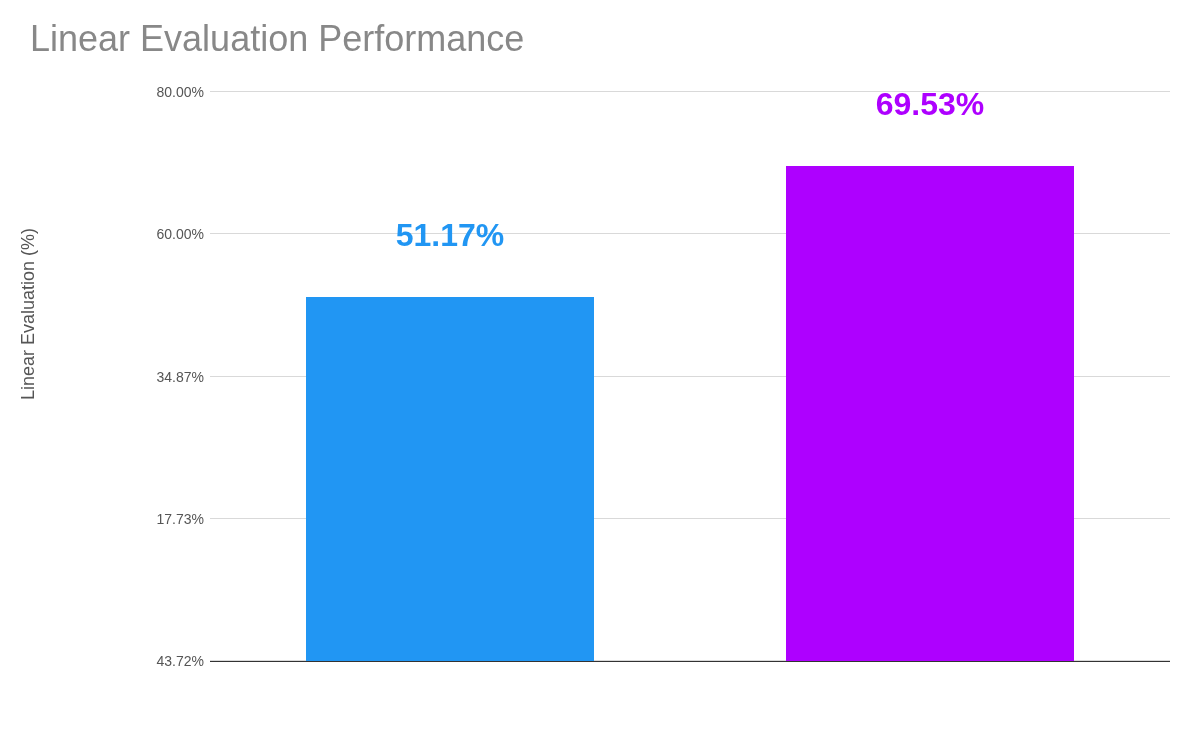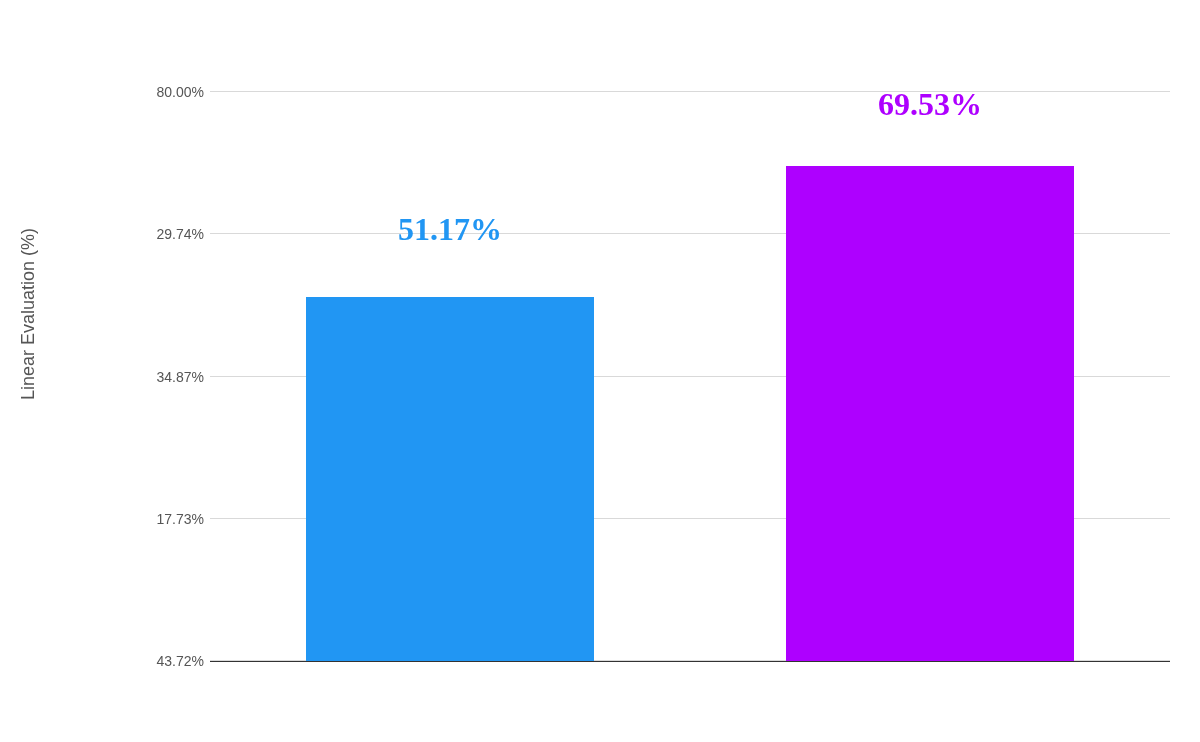--- a/index.html
+++ b/index.html
@@ -64,62 +64,62 @@
   }
   .bar.b0 { left: 96px;  background: #2196f3; } 
   .bar.b1 { left: 576px; background: #ae00ff; } 
   .data-label {
     position: absolute;
     width: 288px;
     text-align: center;
     font-size: 32px;
     font-weight: 700;
     transform: translateY(-100%);
-    font-family: Liberation Serif, serif;
   }
   .data-label.d0 { left: 96px;  color: #2196f3; }
   .data-label.d1 { left: 576px; color: #ae00ff; }
   .cat-label {
     position: absolute;
     top: 576px;   
     width: 288px;
     text-align: center;
     font-size: 24px;
     font-weight: 700;
     color: #000;
   }
   .cat-label.c0 { left: 96px; }
   .cat-label.c1 { left: 576px; }
 </style>
 </head>
 <body>
 
 <div class="chart-wrap">
 
+  <div class="title">Linear Evaluation Performance</div>
 
   <div class="ylabel">Linear Evaluation (%)</div>
 
   <div class="plot">
 
     <div class="grid-line" style="bottom:0%;"></div>
     <div class="tick-label" style="bottom:0%; transform: translateY(50%);">43.72%</div>
 
     <div class="grid-line" style="bottom:25%;"></div>
     <div class="tick-label" style="bottom:25%; transform: translateY(50%);">17.73%</div>
 
     <div class="grid-line" style="bottom:50%;"></div>
     <div class="tick-label" style="bottom:50%; transform: translateY(50%);">34.87%</div>
 
     <div class="grid-line" style="bottom:75%;"></div>
-    <div class="tick-label" style="bottom:75%; transform: translateY(50%);">29.74%</div>
+    <div class="tick-label" style="bottom:75%; transform: translateY(50%);">60.00%</div>
 
     <div class="grid-line" style="bottom:100%;"></div>
     <div class="tick-label" style="bottom:100%; transform: translateY(50%);">80.00%</div>
 
     <div class="bar b0" style="height:63.9625%;"></div>
-    <div class="data-label d0" style="bottom:63.9625%; margin-bottom:12px;">51.17%</div>
+    <div class="data-label d0" style="bottom:63.9625%; margin-bottom:6px;">51.17%</div>
 
     <div class="bar b1" style="height:86.9125%;"></div>
     <div class="data-label d1" style="bottom:86.9125%; margin-bottom:6px;">69.53%</div>
 
 
   </div>
 </div>
 
 </body></html>

